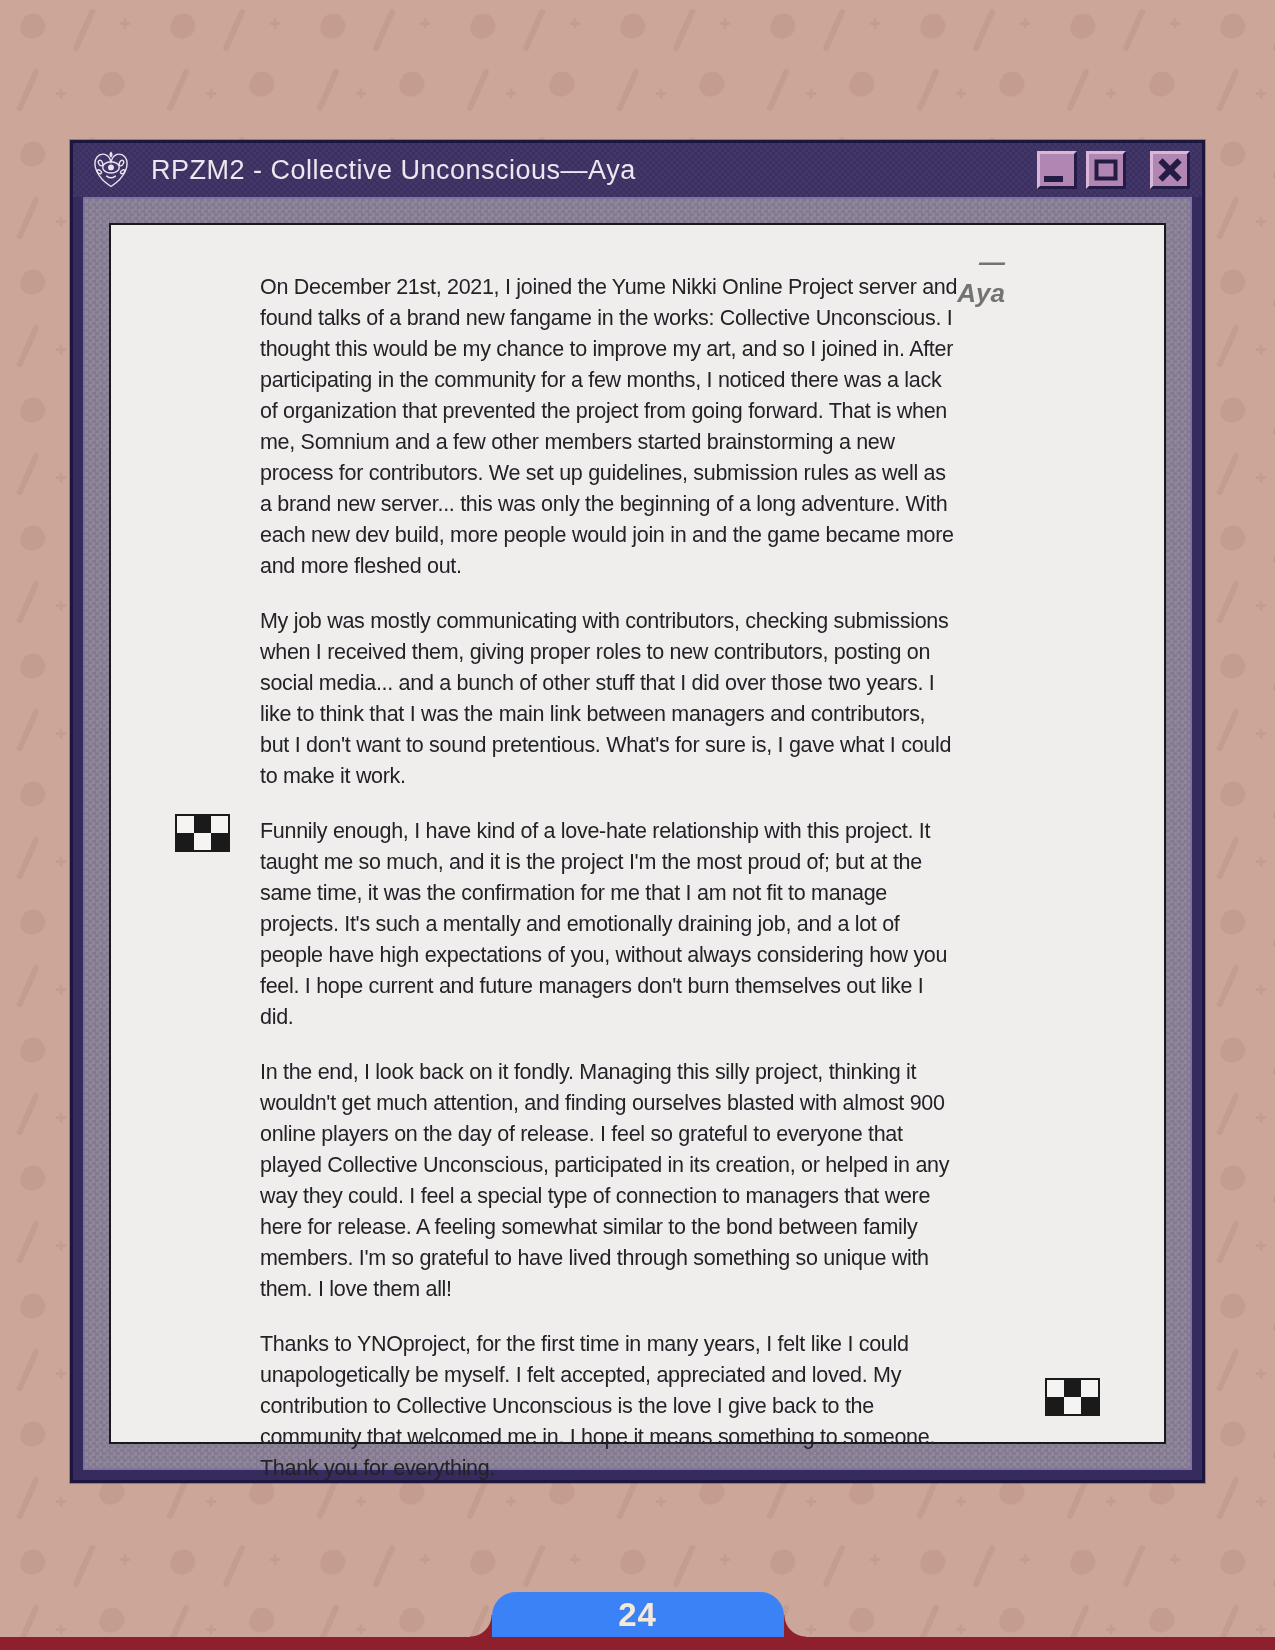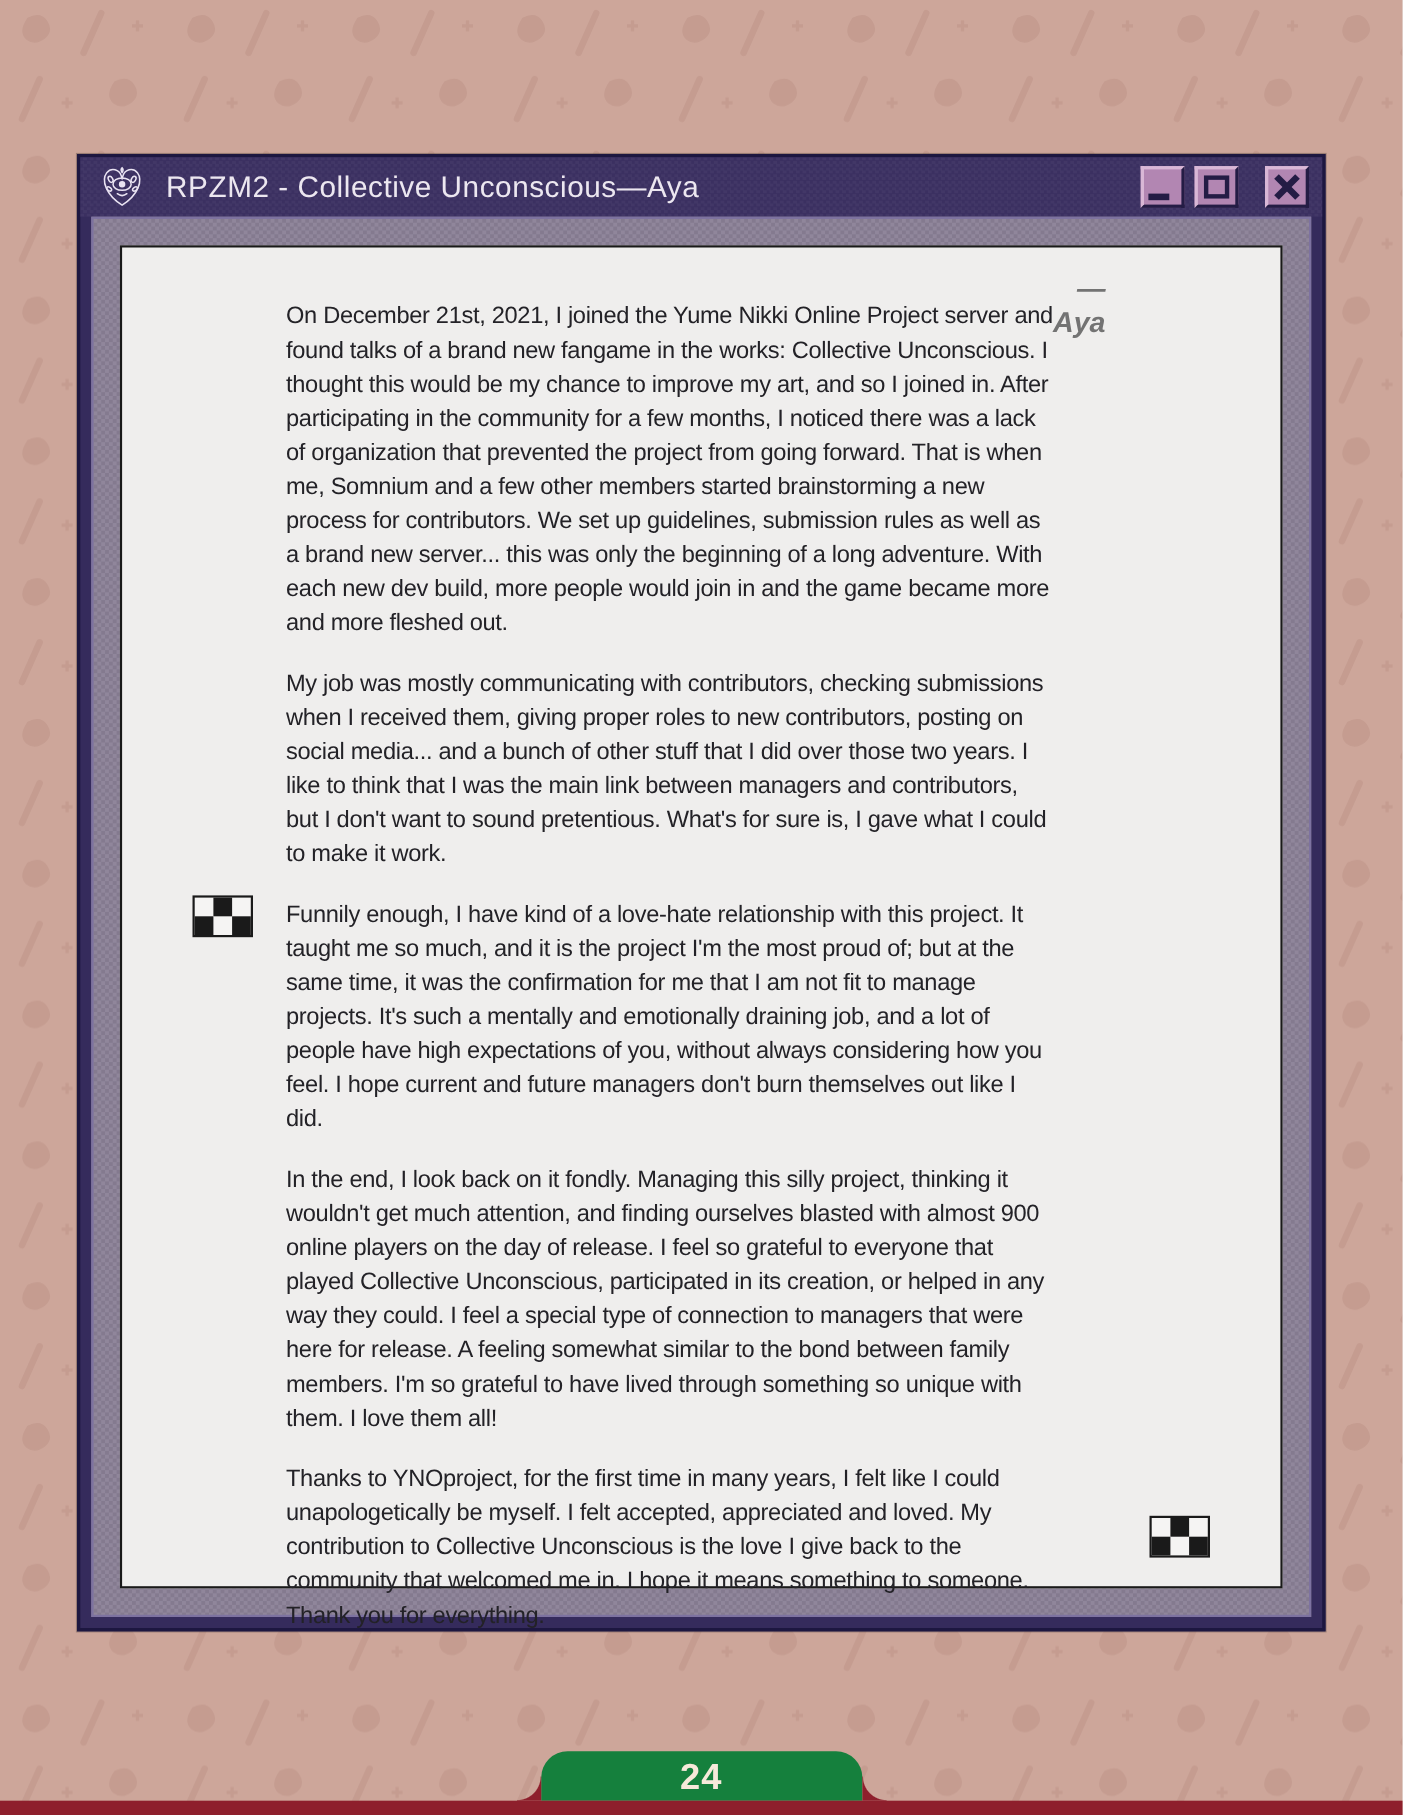--- a/index.html
+++ b/index.html
@@ -7,21 +7,21 @@
     width:1275px;height:1650px;position:relative;overflow:hidden;
     background:#cda69a;
     font-family:"Liberation Sans", sans-serif;
   }
   
   #bg-pattern{position:absolute;inset:0;display:block;}
   
   .bottom-bar{position:absolute;left:0;right:0;bottom:0;height:13px;background:#8e1f2c;}
   .page-tab{
     position:absolute;left:50%;transform:translateX(-50%);bottom:13px;
-    width:292px;height:45px;background:#15803d;border-radius:24px 24px 0 0;
+    width:292px;height:45px;background:#3b82f6;border-radius:24px 24px 0 0;
     display:flex;align-items:center;justify-content:center;
   }
   .page-tab::before{content:'';position:absolute;left:-22px;bottom:0;width:22px;height:22px;
     background:radial-gradient(circle at 0 0, rgba(0,0,0,0) 21px, #8e1f2c 22px);}
   .page-tab::after{content:'';position:absolute;right:-22px;bottom:0;width:22px;height:22px;
     background:radial-gradient(circle at 100% 0, rgba(0,0,0,0) 21px, #8e1f2c 22px);}
   .page-number{color:#f6e9da;font-size:33px;font-weight:bold;letter-spacing:1px;}
   
   .window{
     position:absolute;left:70px;top:140px;width:1135px;height:1343px;

